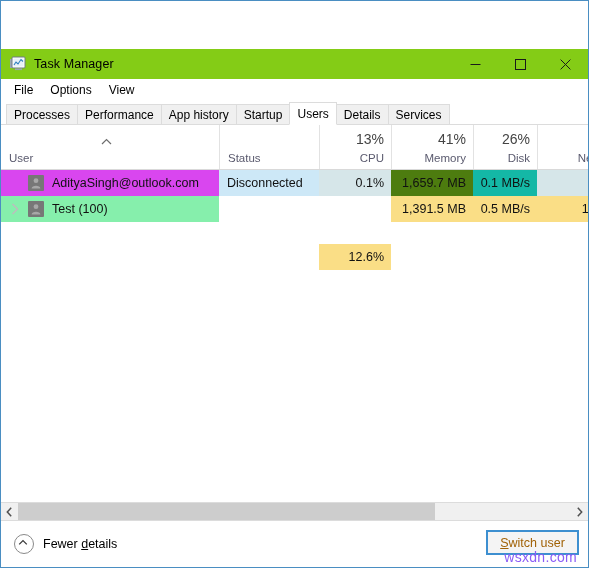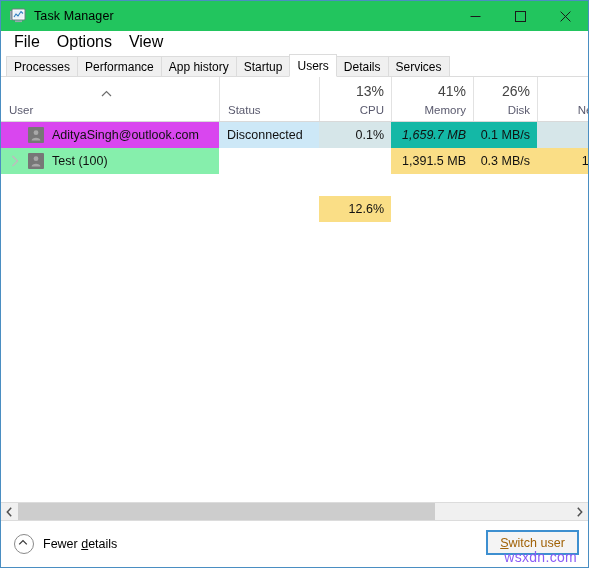--- a/index.html
+++ b/index.html
@@ -26,22 +26,23 @@
     display: flex;
     flex-direction: column;
   }
 
   
   #titlebar {
     height: 30px;
     min-height: 30px;
     display: flex;
     align-items: center;
-    background: #22c55e;
-    position: relative;
+    background: #84cc16;
+    position: relative;
+    margin-top: 48px;
   }
   #title-icon {
     width: 16px; height: 16px;
     margin-left: 9px;
     position: relative;
     flex: none;
   }
   #title-text {
     margin-left: 8px;
     font-size: 12.5px;
@@ -69,21 +70,21 @@
   
   #menubar {
     height: 22px;
     min-height: 22px;
     display: flex;
     align-items: center;
     padding-left: 9px;
     background: #ffffff;
   }
   .menu-item {
-    font-size: 16px;
+    font-size: 12px;
     color: #000000;
     padding: 2px 8px 3px 4px;
     margin-right: 5px;
     cursor: default;
   }
 
   
   #tabstrip {
     height: 24px;
     min-height: 24px;
@@ -438,21 +439,21 @@
             <span class="avatar">
               <svg width="12" height="12" viewBox="0 0 12 12">
                 <circle cx="6" cy="3.7" r="2.4" fill="#a8a8a8"></circle>
                 <path d="M1.6 11.4 C1.6 7.9 10.4 7.9 10.4 11.4 Z" fill="#a8a8a8"></path>
               </svg>
             </span>
             <span class="uname">AdityaSingh@outlook.com</span>
           </div>
           <div class="cell left" style="left:218px;width:100px;background:#cde8f7;">Disconnected</div>
           <div class="cell right" style="left:318px;width:72px;background:#d6e6e9;">0.1%</div>
-          <div class="cell right" style="left:390px;width:82px;background:#14b8a6;font-style:italic;">1,659.7 MB</div>
+          <div class="cell right" style="left:390px;width:82px;background:#4d7c0f;">1,659.7 MB</div>
           <div class="cell right" style="left:472px;width:64px;background:#14b8a6;">0.1 MB/s</div>
           <div class="cell right" style="left:536px;width:90px;background:#d6e6e9;">0 Mb</div>
         </div>
 
         <div class="row">
           <div class="namecell" style="width:318px;background:#86efac;">
             <span class="expander">
               <svg width="8" height="12" viewBox="0 0 8 12">
                 <polyline points="1.5,1 6.5,6 1.5,11" fill="none" stroke="#bdbdbd" stroke-width="1.5"></polyline>
               </svg>
@@ -461,21 +462,21 @@
               <svg width="12" height="12" viewBox="0 0 12 12">
                 <circle cx="6" cy="3.7" r="2.4" fill="#a8a8a8"></circle>
                 <path d="M1.6 11.4 C1.6 7.9 10.4 7.9 10.4 11.4 Z" fill="#a8a8a8"></path>
               </svg>
             </span>
             <span class="uname">Test (100)</span>
           </div>
           <div class="cell left" style="left:218px;width:100px;background:#ffffff;"></div>
           <div class="cell right" style="left:318px;width:72px;background:#fade86;margin-top:48px;">12.6%</div>
           <div class="cell right" style="left:390px;width:82px;background:#fade86;">1,391.5 MB</div>
-          <div class="cell right" style="left:472px;width:64px;background:#fade86;">0.3 MB/s</div>
+          <div class="cell right" style="left:472px;width:64px;background:#fade86;">0.5 MB/s</div>
           <div class="cell right" style="left:536px;width:90px;background:#fade86;">1.9 Mb</div>
         </div>
 
       </div>
     </div>
 
     <div id="hscroll">
       <div class="sb-arrow">
         <svg width="7" height="10" viewBox="0 0 7 10">
           <polyline points="5.2,0.8 1.3,5 5.2,9.2" fill="none" stroke="#505050" stroke-width="1.5"></polyline>

